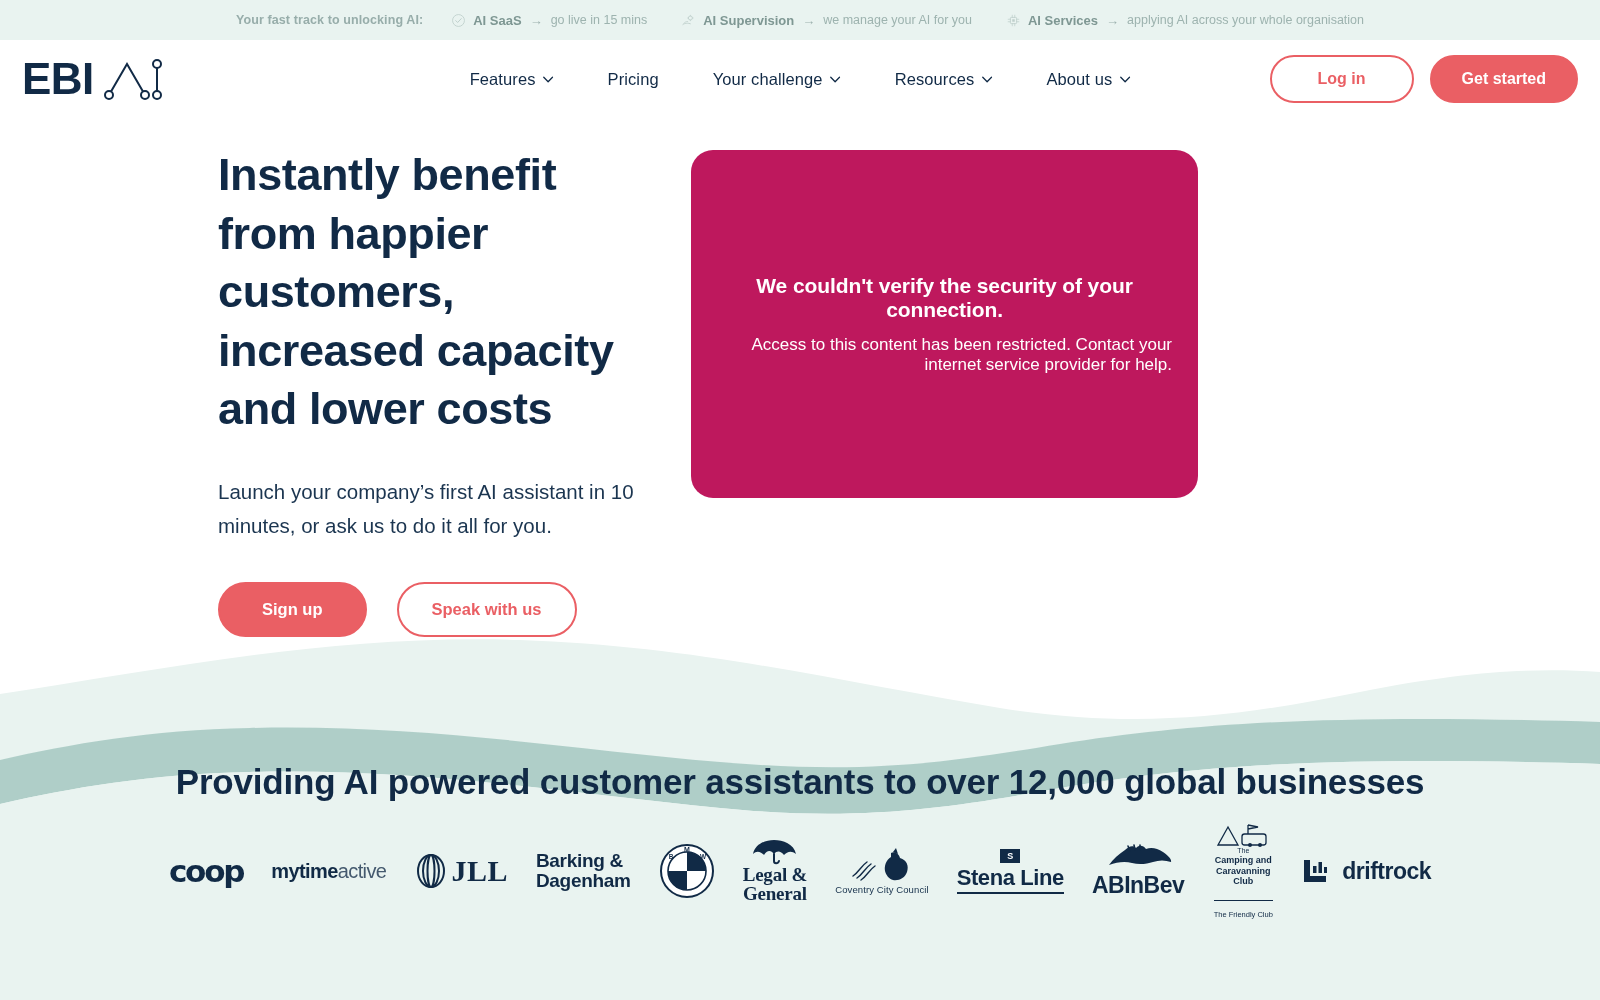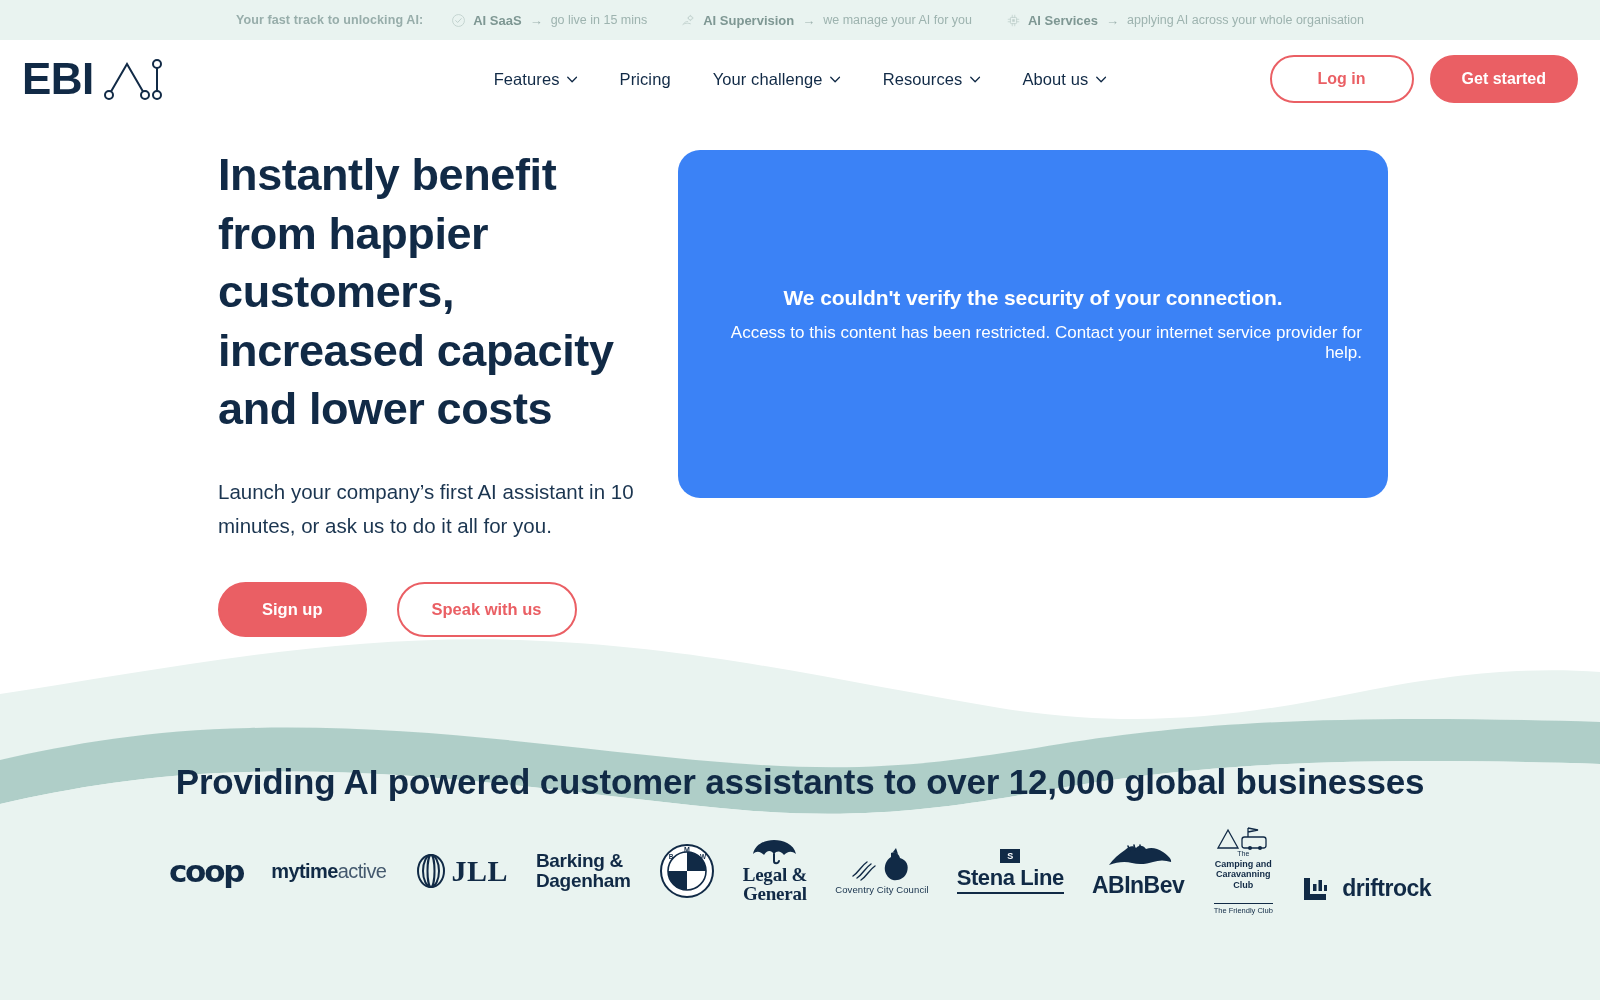--- a/index.html
+++ b/index.html
@@ -60,21 +60,21 @@
     font-family: "Liberation Sans", sans-serif;
   }
   .logo-mark { display: block; margin-left: 4px; }
 
   .nav {
     position: absolute;
     left: 50%;
     transform: translateX(-50%);
     display: flex;
     align-items: center;
-    gap: 0;
+    gap: 12px;
   }
   .nav-item {
     display: flex;
     align-items: center;
     gap: 7px;
     font-size: 16.5px;
     color: #112A46;
     padding: 10px 21px;
     cursor: pointer;
     white-space: nowrap;
@@ -107,21 +107,21 @@
     background: #EA5F64;
     border-color: #EA5F64;
     color: #fff;
     padding: 13px 30px;
   }
 
   
   .hero {
     display: flex;
     padding: 28px 22px 0 22px;
-    gap: 16px;
+    gap: 29px;
     position: relative;
     z-index: 3;
   }
   .hero-left { width: 640px; padding-left: 196px; }
   h1.hero-title {
     font-size: 45px;
     line-height: 1.30;
     font-weight: 800;
     color: #112A46;
     letter-spacing: -0.4px;
@@ -146,23 +146,23 @@
     border-radius: 999px; font-size: 16.5px; font-weight: 700;
     padding: 16px 33px; cursor: pointer; font-family: "Liberation Sans", sans-serif;
   }
   .hero-assur { margin-top: 26px; display: flex; align-items: center; gap: 30px; }
   .assur { display: flex; align-items: center; gap: 10px; font-size: 15.5px; color: #1B3550; }
   .tick { width: 19px; height: 19px; flex: 0 0 19px; display: block; }
 
   
   .hero-right { flex: 1; display: flex; justify-content: flex-start; padding-top: 4px; }
   .video-card {
-    width: 710px;
+    width: 507px;
     height: 348px;
-    background: #3b82f6;
+    background: #be185d;
     border-radius: 22px;
     display: flex;
     flex-direction: column;
     align-items: center;
     justify-content: center;
     padding: 0 26px;
   }
   .vid-title {
     color: #fff; font-size: 21px; font-weight: 700; text-align: center;
     letter-spacing: -0.1px;
@@ -217,21 +217,21 @@
   .cl-jll-t { font-family: "Liberation Serif", serif; font-weight: 700; font-size: 30px; letter-spacing: .5px; }
   .cl-bark { font-size: 19px; font-weight: 800; line-height: 1.08; text-align: left; letter-spacing: -0.3px;}
   .cl-lg { text-align: center; font-family: "Liberation Serif", serif; font-weight: 700; font-size: 19px; line-height: 1.0; letter-spacing: -0.2px; }
   .cl-cov { text-align: center; font-size: 9.5px; letter-spacing: .1px; color: #16304B; }
   .cl-stena { text-align: center; }
   .cl-stena-t { font-weight: 800; font-size: 22px; letter-spacing: -0.4px; border-bottom: 2px solid #112A46; padding-bottom: 1px; }
   .cl-stena-box { width: 20px; height: 14px; background: #112A46; color: #fff; font-size: 9px; display:flex; align-items:center; justify-content:center; margin: 0 auto 2px auto; font-weight:700;}
   .cl-abi { font-size: 23px; font-weight: 800; letter-spacing: -0.5px; }
   .cl-camp { text-align: center; font-size: 9px; line-height: 1.18; font-weight: 700; }
   .cl-camp .thin { font-weight: 400; font-size: 7.5px; }
-  .cl-drift { display: flex; align-items: flex-end; gap: 14px; font-size: 23px; font-weight: 700; letter-spacing: -0.5px; }
+  .cl-drift { display: flex; align-items: center; gap: 14px; font-size: 23px; font-weight: 700; letter-spacing: -0.5px; }
 </style>
 </head>
 <body>
 
 <div class="topbar">
   <span class="topbar-lead">Your fast track to unlocking AI:</span>
 
   <div class="tb-item">
     <svg class="tb-ico" viewBox="0 0 24 24">
       <circle cx="12" cy="12" r="9.5" fill="none" stroke="#9DB3AF" stroke-width="1.4"></circle>
@@ -439,21 +439,21 @@
             <rect x="28" y="11" width="24" height="11" rx="2.5" fill="none" stroke="#112A46" stroke-width="1.3"></rect>
             <circle cx="36" cy="22" r="2" fill="#112A46"></circle>
             <circle cx="46" cy="22" r="2" fill="#112A46"></circle>
             <path d="M34 2 L34 11 M34 2 L44 4 L34 6" fill="none" stroke="#112A46" stroke-width="1.3"></path>
           </svg>
           <div class="cl-camp">
             <div style="font-size:7px;font-weight:400;">The</div>
             <div>Camping and</div>
             <div>Caravanning</div>
             <div>Club</div>
-            <div class="thin" style="border-top:1px solid #112A46;margin-top:13px;padding-top:3px;">The Friendly Club</div>
+            <div class="thin" style="border-top:1px solid #112A46;margin-top:13px;padding-top:10px;">The Friendly Club</div>
           </div>
         </div>
       </div>
 
       <div class="client-logo cl-drift">
         <svg width="26" height="26" viewBox="0 0 26 26">
           <path d="M2 2 L2 24 L24 24 L24 18 L8 18 L8 2 Z" fill="#112A46"></path>
           <rect x="11" y="8" width="3.5" height="7" fill="#112A46"></rect>
           <rect x="16.5" y="4" width="3.5" height="11" fill="#112A46"></rect>
           <rect x="22" y="9" width="3" height="6" fill="#112A46"></rect>

